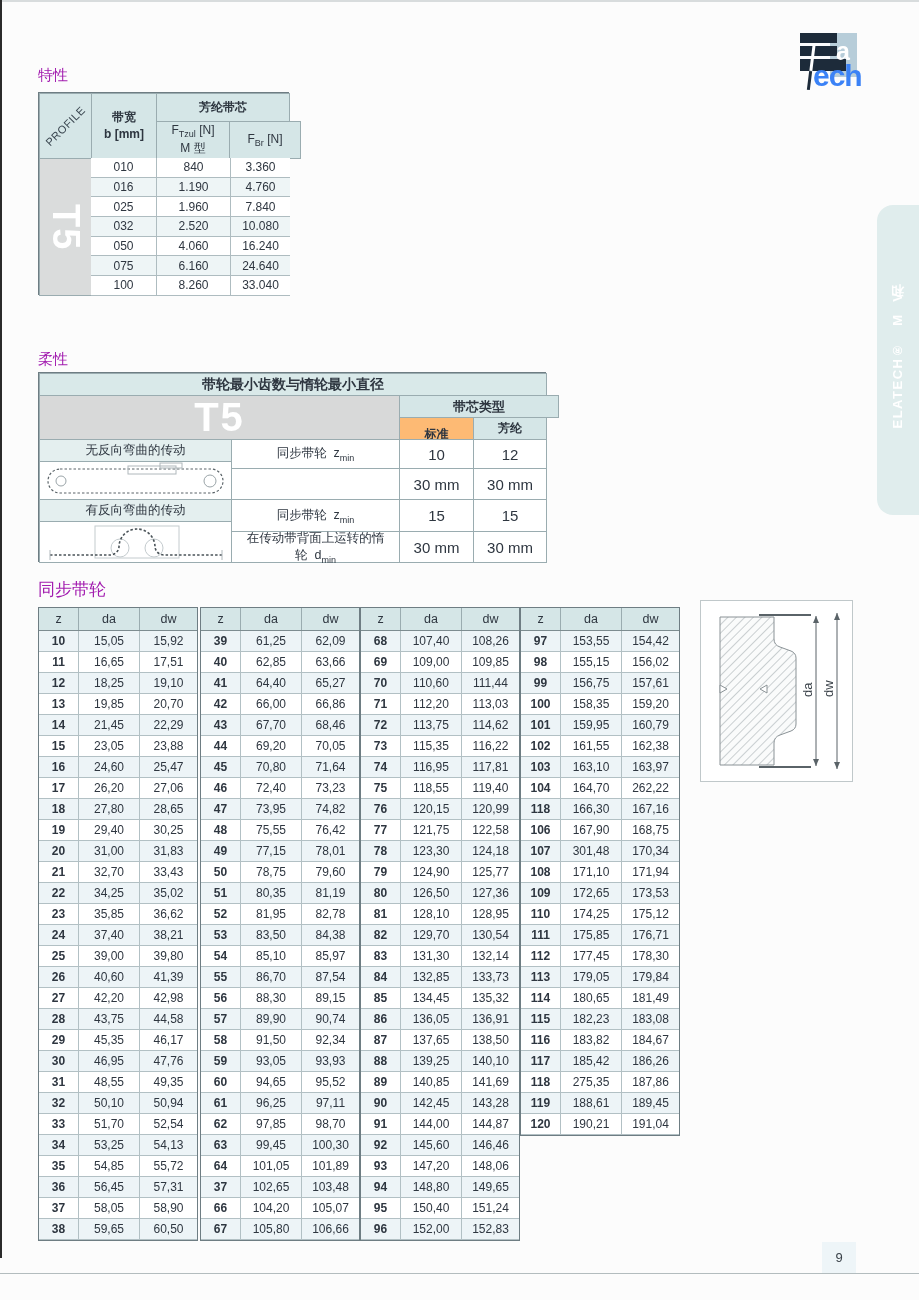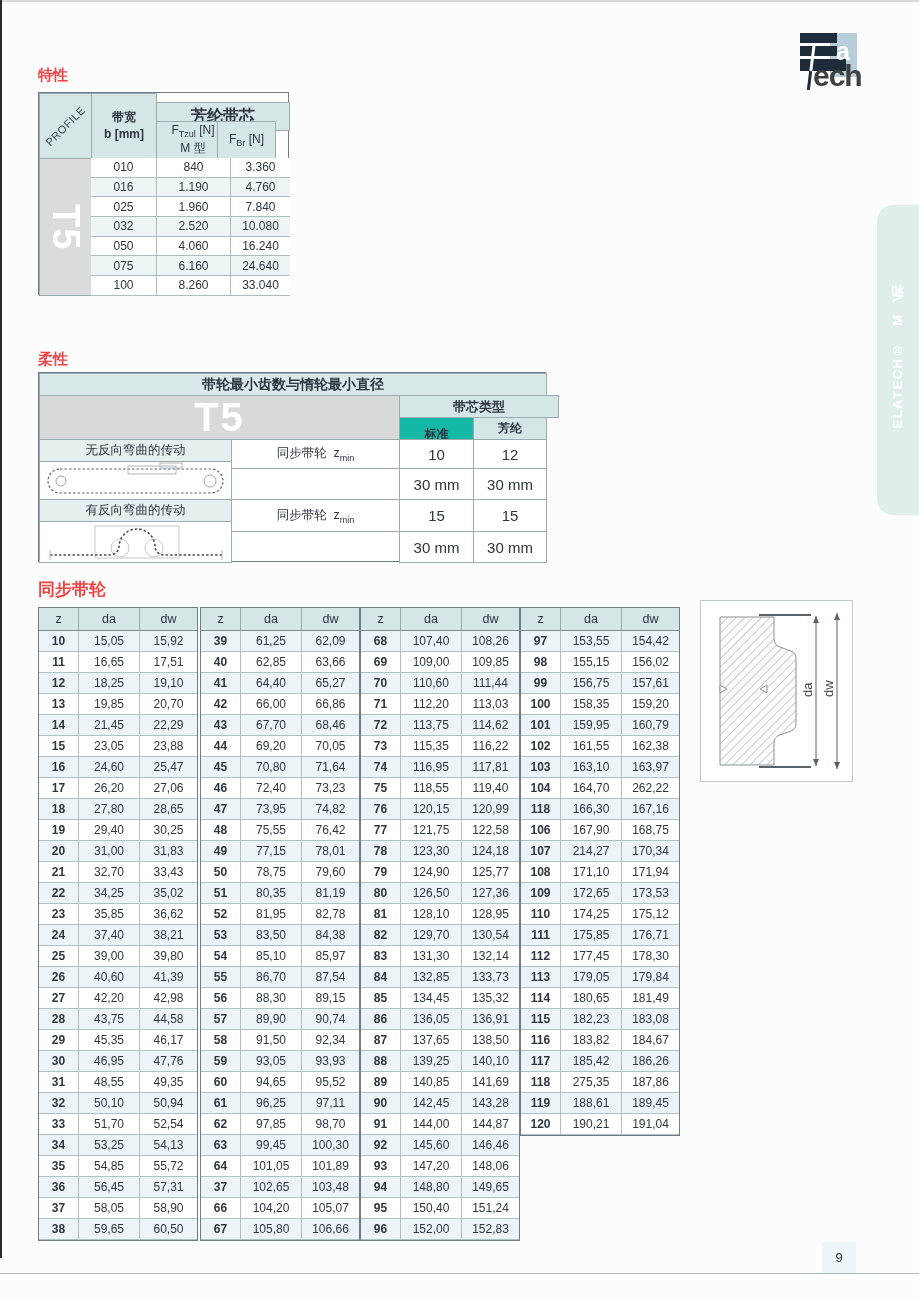--- a/index.html
+++ b/index.html
@@ -8,34 +8,34 @@
     position:relative; width:919px; height:1300px;
     background:#fcfcfc; overflow:hidden;
     font-family:"Liberation Sans","DejaVu Sans",sans-serif;
     color:#2e3640;
   }
   
   .edge-left { position:absolute; left:0; top:0; width:2px; height:1258px; background:#2b2b2b; }
   .edge-top  { position:absolute; left:0; top:0; width:919px; height:2px; background:#d8dcdd; }
   .edge-bottom { position:absolute; left:0; top:1273px; width:919px; height:1px; background:#b3bcbe; }
 
-  h2.sec { position:absolute; font-size:15px; font-weight:bold; color:#ef4444; }
+  h2.sec { position:absolute; font-size:15px; font-weight:normal; color:#a21caf; }
   h2.sec-big { font-size:17px; }
 
   
   .logo { position:absolute; left:800px; top:33px; width:72px; height:58px; }
   .logo .blue { position:absolute; left:30px; top:0; width:27px; height:44px; background:#b7cdd9; }
   .logo .bar { position:absolute; left:0; background:#1d2b3a; }
   .logo .b1 { top:0;  width:37px; height:10px; }
   .logo .b2 { top:13px; width:37px; height:10px; }
   .logo .b3 { top:26px; width:46px; height:12px; }
   .logo .a { position:absolute; left:36px; top:4px; color:#ffffff; font-size:25px; font-weight:bold; }
   .logo .stem-w { position:absolute; left:11px; top:11px; width:3px; height:27px; background:#ffffff; transform:rotate(7deg); }
   .logo .stem-d { position:absolute; left:8px; top:38px; width:3px; height:19px; background:#1d2b3a; transform:rotate(7deg); }
-  .logo .ech { position:absolute; left:13px; top:26px; color:#404040; font-size:30px; font-weight:bold; letter-spacing:-1px; }
+  .logo .ech { position:absolute; left:13px; top:26px; color:#3b82f6; font-size:30px; font-weight:bold; letter-spacing:-1px; }
 
   
   .side-tab {
     position:absolute; left:877px; top:205px; width:42px; height:310px;
     background:#e0eded; border-radius:16px 0 0 16px;
   }
   .side-tab span {
     position:absolute; left:50%; top:50%;
     transform:translate(-50%,-50%) ;
     writing-mode:vertical-rl; text-orientation:mixed;
@@ -43,43 +43,43 @@
     color:#ffffff; font-weight:bold; font-size:13px; letter-spacing:1.5px; white-space:pre;
   }
 
   
   .tchar { position:absolute; left:38px; top:92px; width:251px; height:203px; border:1px solid #6e7d83; background:#fff; }
   .tchar .cell { position:absolute; border:1px solid #9aacb0; display:flex; align-items:center; justify-content:center; text-align:center; }
   .tchar .teal { background:#d5e6e7; }
   .c-profile { left:0; top:0; width:53px; height:66px; overflow:hidden; }
   .c-profile span { transform:rotate(-45deg); font-size:11px; color:#3a4650; letter-spacing:.5px; }
   .c-width { left:52px; top:0; width:66px; height:66px; font-weight:bold; font-size:12px; line-height:1.4; flex-direction:column; }
-  .c-core { left:117px; top:9px; width:134px; height:29px; font-weight:bold; font-size:16px; }
+  .c-core { left:117px; top:0; width:134px; height:29px; font-weight:bold; font-size:12px; }
   .c-ftzul { left:117px; top:28px; width:74px; height:38px; font-size:12px; line-height:1.3; flex-direction:column; }
-  .c-fbr { left:178px; top:28px; width:59px; height:38px; font-size:12px; }
+  .c-fbr { left:190px; top:28px; width:72px; height:38px; font-size:12px; }
   sub { font-size:9px; }
   .char-t5col { position:absolute; left:0; top:65px; width:53px; height:138px; background:#dadcdc; border:1px solid #9aacb0;
     display:flex; align-items:center; justify-content:center; }
   .char-t5col span { writing-mode:vertical-rl; color:#ffffff; font-weight:bold; font-size:38px; letter-spacing:1px; }
   .char-body { position:absolute; left:52px; top:65px; width:199px; }
   .crow { display:flex; height:19.7px; border-bottom:1px solid #aebcc0; background:#fff; }
   .crow:nth-child(even) { background:#eef5f6; }
   .crow .cc { border-right:1px solid #aebcc0; display:flex; align-items:center; justify-content:center; font-size:12px; }
   .crow .cc:nth-child(1) { width:66px; }
   .crow .cc:nth-child(2) { width:74px; }
   .crow .cc:nth-child(3) { width:59px; border-right:none; }
 
   
   .tflex { position:absolute; left:38px; top:372px; width:508px; height:190px; border:1px solid #6e7d83; background:#fff; }
   .tflex .cell { position:absolute; border:1px solid #9aacb0; display:flex; align-items:center; justify-content:center; text-align:center; }
   .f-title { left:0; top:0; width:508px; height:23px; background:#d9e9e9; font-weight:bold; font-size:14px; }
   .f-banner { left:0; top:22px; width:361px; height:45px; background:#d8d9d9; }
   .f-banner span { color:#fff; font-weight:bold; font-size:40px; letter-spacing:2px; }
   .f-coretype { left:360px; top:22px; width:160px; height:23px; background:#d5e6e7; font-weight:bold; font-size:13px; }
-  .f-std  { left:360px; top:44px; width:75px; height:34px; background:#14b8a6; font-weight:bold; font-size:12px; }
+  .f-std  { left:360px; top:44px; width:75px; height:34px; background:#fdba74; font-weight:bold; font-size:12px; }
   .f-ar   { left:434px; top:44px; width:74px; height:23px; background:#d5e6e7; font-weight:bold; font-size:12px; }
   .f-label { background:#e4efef; font-size:12.5px; }
   .f-desc { font-size:12.5px; background:#fff; }
   .f-val { font-size:15px; background:#fff; }
   .gA-label { left:0; top:66px; width:193px; height:23px; }
   .gA-diag  { left:0; top:88px; width:193px; height:39px; background:#fff; }
   .gA-d1 { left:192px; top:66px; width:169px; height:30px; }
   .gA-s1 { left:360px; top:66px; width:75px; height:30px; }
   .gA-a1 { left:434px; top:66px; width:74px; height:30px; }
   .gA-d2 { left:192px; top:95px; width:169px; height:32px; }
@@ -233,20 +233,23 @@
       <path d="M10,33 L70,33 A9,9 0 0 0 79,25 A14,14 0 1 1 115,25 A9,9 0 0 0 124,33 L182,33" fill="none" stroke="#4a5358" stroke-width="1.6" stroke-dasharray="2.5,2"></path>
       <line x1="10" y1="28" x2="10" y2="38" stroke="#b0b8bc" stroke-width="1"></line>
       <line x1="182" y1="28" x2="182" y2="38" stroke="#b0b8bc" stroke-width="1"></line>
     </svg>
   </div>
   <div class="cell f-desc gB-d1">
     <span><span>同步带轮</span>&nbsp;&nbsp;<span>z</span><sub>min</sub></span>
   </div>
   <div class="cell f-val gB-s1">15</div>
   <div class="cell f-val gB-a1">15</div>
+  <div class="cell f-desc gB-d2">
+    <span><span>在传动带背面上运转的惰轮</span>&nbsp;&nbsp;<span>d</span><sub>min</sub></span>
+  </div>
   <div class="cell f-val gB-s2">30 mm</div>
   <div class="cell f-val gB-a2">30 mm</div>
 </div>
 
 <h2 class="sec sec-big" style="left:38px; top:578px;">同步带轮</h2>
 
 <div class="ptable pt1">
     <div class="phead">
       <div class="colz" style="font-weight: normal;">z</div>
       <div class="colda" style="font-weight: normal;">da</div>
@@ -753,21 +756,21 @@
       <div class="colda">166,30</div>
       <div class="coldw">167,16</div>
     </div>
     <div class="prow">
       <div class="colz">106</div>
       <div class="colda">167,90</div>
       <div class="coldw">168,75</div>
     </div>
     <div class="prow">
       <div class="colz">107</div>
-      <div class="colda">214,27</div>
+      <div class="colda">301,48</div>
       <div class="coldw">170,34</div>
     </div>
     <div class="prow">
       <div class="colz">108</div>
       <div class="colda">171,10</div>
       <div class="coldw">171,94</div>
     </div>
     <div class="prow">
       <div class="colz">109</div>
       <div class="colda">172,65</div>

